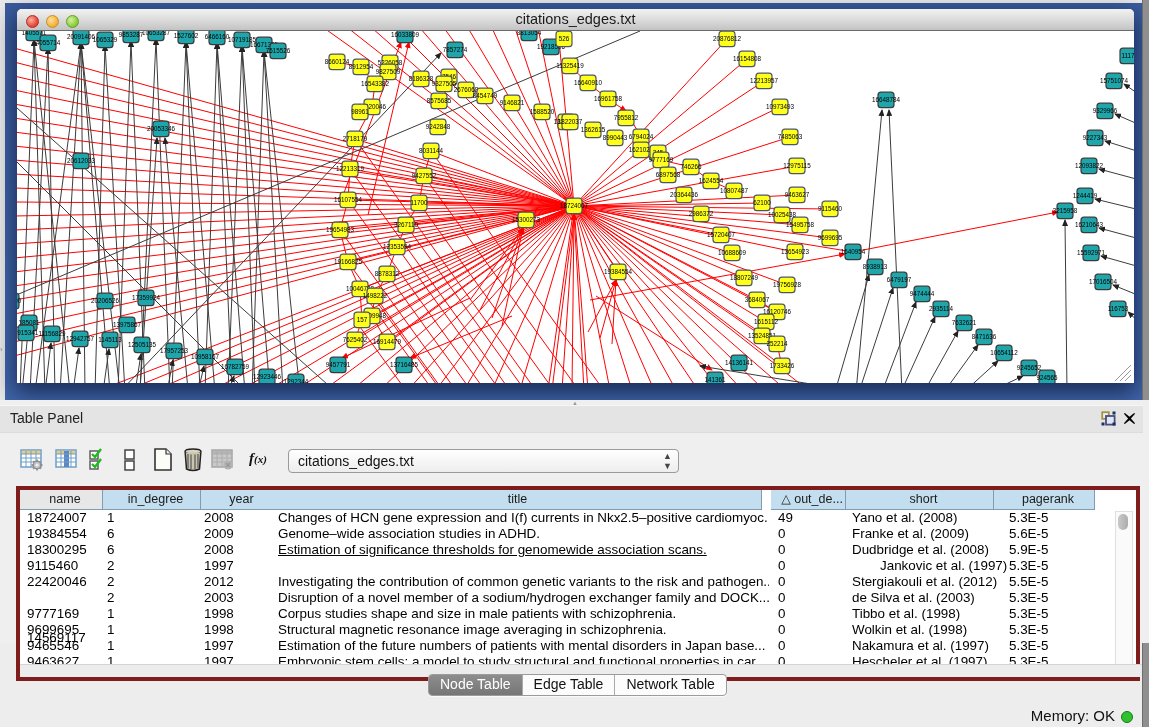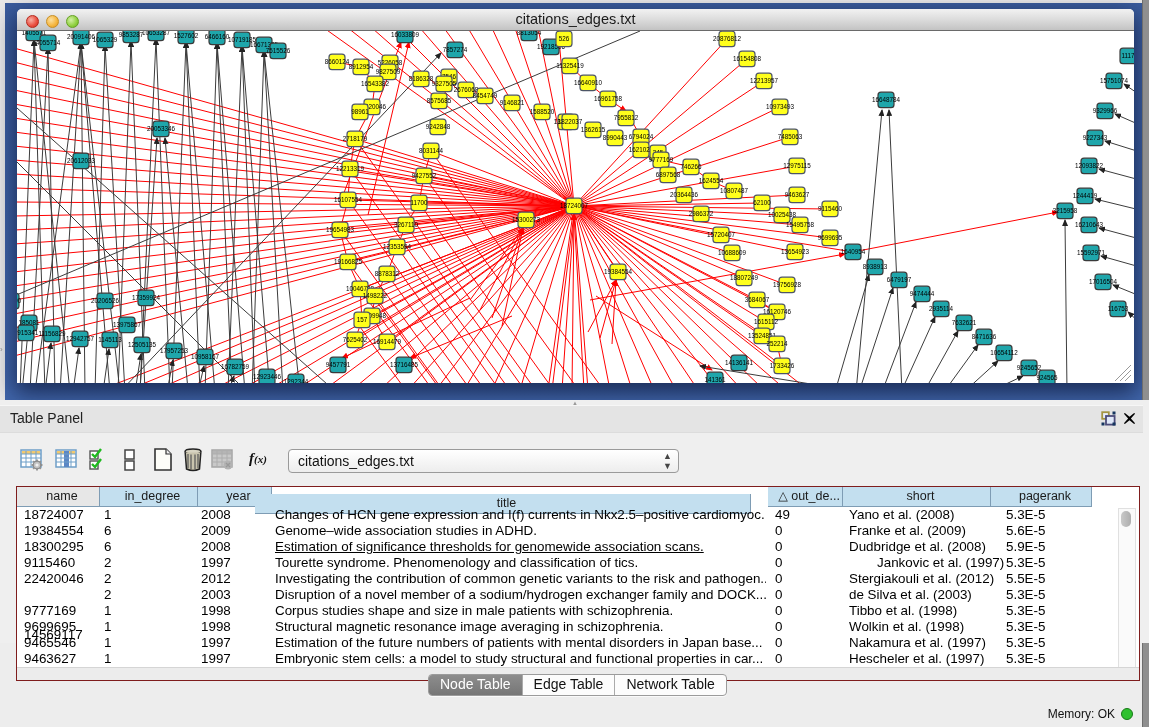--- a/index.html
+++ b/index.html
@@ -22,36 +22,36 @@
 #phead{position:absolute;left:0;top:5px;width:1143px;height:26px;background:#e4e4e4;
  border-top:1px solid #f6f6f6;border-bottom:1px solid #dcdcdc;}
 #phead .t{position:absolute;left:10px;top:4px;font-size:14px;color:#222;}
 #toolbar{position:absolute;left:0;top:31px;width:1143px;height:55px;}
 #combo{position:absolute;left:288px;top:18px;width:391px;height:24px;border:1px solid #9a9a9a;
  border-radius:4px;background:linear-gradient(180deg,#ffffff,#ededed);box-sizing:border-box;
  font-size:14px;color:#111;line-height:22px;padding-left:9px;}
 #combo .arr{position:absolute;right:6px;top:1px;font-size:9px;color:#444;line-height:10px;text-align:center;}
 
 #tblwrap{position:absolute;left:16px;top:86px;width:1124px;height:195px;background:#fff;
- border:1px solid #7f1d1d;box-sizing:border-box;}
+ border:4px solid #7f1d1d;box-sizing:border-box;}
 .hrow{position:absolute;top:0;height:20px;background:#c3dfef;border-right:1px solid #7e9cb4;
  border-bottom:1px solid #7e9cb4;box-sizing:border-box;text-align:center;font-size:12.5px;color:#1a1a1a;
  line-height:19px;overflow:hidden;}
 .trow{position:absolute;height:16px;font-size:13.4px;color:#000;white-space:nowrap;line-height:16px;}
 .trow span{position:absolute;top:0px;}
 #vscroll{position:absolute;right:3px;top:21px;width:16px;height:160px;background:#fafafa;border:1px solid #e0e0e0;}
 #vthumb{position:absolute;left:2px;top:2px;width:10px;height:16px;background:linear-gradient(90deg,#c9c9c9,#adadad);border-radius:5px;}
 #hstrip{position:absolute;left:0px;bottom:0px;width:1122px;height:12px;background:#ececec;border-top:1px solid #d5d5d5;}
 
 #tabs{position:absolute;left:428px;top:274px;height:20px;display:flex;border:1px solid #9b9b9b;
  border-radius:4px;overflow:hidden;background:#fcfcfc;box-shadow:0 1px 0 rgba(255,255,255,.7);}
 #tabs div{height:20px;line-height:19px;font-size:14px;padding:0 11px;color:#111;border-right:1px solid #aaa;}
 #tabs div:last-child{border-right:none;}
 #tabs .sel{background:linear-gradient(180deg,#8d8d8d,#767676);color:#fff;}
-#mem{position:absolute;right:16px;top:307px;font-size:12px;color:#111;}
+#mem{position:absolute;right:16px;top:307px;font-size:15px;color:#111;}
 #mem .dot{display:inline-block;width:10px;height:10px;border-radius:50%;background:#2fc12f;
  border:1.5px solid #187a18;vertical-align:-2px;margin-left:6px;}
 
 .r{stroke:#ff0000;stroke-width:1;fill:none;}
 .b{stroke:#3c3c3c;stroke-width:1;fill:none;}
 .nt{fill:#1fa6ab;stroke:#3a3a3a;stroke-width:1.2;}
 .ny{fill:#ffff1c;stroke:#4d5566;stroke-width:1.2;}
 .nl{font-family:"Liberation Sans",sans-serif;font-size:6.3px;fill:#000;text-anchor:middle;}
 .icon{position:absolute;top:7px;}
 </style>
@@ -652,21 +652,21 @@
 <circle cx="17" cy="17" r="4.5" fill="#b3b3b3"></circle>
           <path d="M15 15 L19 19 M19 15 L15 19" stroke="#999" stroke-width="1.4"></path>
         </svg>
 <div class="icon" style="left:249px;top:19px;font-size:15px;font-style:italic;font-weight:bold;font-family:'Liberation Serif',serif;color:#111;">f<span style="font-size:11px;">(x)</span></div>
    <div id="combo">citations_edges.txt<div class="arr">▲<br>▼</div></div>
   </div>
   <div id="tblwrap">
    <div class="hrow" style="left:0px;width:83px;background:#e7e7e7;padding-left:8px;">name</div>
 <div class="hrow" style="left:83px;width:98px;padding-left:8px;">in_degree</div>
 <div class="hrow" style="left:181px;width:74px;padding-left:8px;">year</div>
-<div class="hrow" style="left:238px;width:496px;padding-left:8px;margin-top:7px;">title</div>
+<div class="hrow" style="left:246px;width:496px;padding-left:8px;">title</div>
 <div class="hrow" style="left:751px;width:75px;padding-left:8px;">△&nbsp;out_de...</div>
 <div class="hrow" style="left:826px;width:148px;padding-left:8px;">short</div>
 <div class="hrow" style="left:974px;width:101px;padding-left:8px;">pagerank</div>
 <div class="trow" style="top:20px;left:0;width:1100px;">
           <span style="left:7px;">18724007</span>
           <span style="left:87px;">1</span>
           <span style="left:184px;">2008</span>
           <span style="left:258px;width:491px;overflow:hidden;">Changes of HCN gene expression and I(f) currents in Nkx2.5–positive cardiomyoc...</span>
           <span style="left:758px;">49</span>
           <span style="left:832px;">Yano et al. (2008)</span>
@@ -687,21 +687,20 @@
           <span style="left:184px;">2008</span>
           <span style="left:258px;width:491px;overflow:hidden;text-decoration:underline;">Estimation of significance thresholds for genomewide association scans.</span>
           <span style="left:758px;">0</span>
           <span style="left:832px;">Dudbridge et al. (2008)</span>
           <span style="left:989px;">5.9E-5</span>
         </div>
 <div class="trow" style="top:68px;left:0;width:1100px;">
           <span style="left:7px;">9115460</span>
           <span style="left:87px;">2</span>
           <span style="left:184px;">1997</span>
-          <span style="left:258px;width:491px;overflow:hidden;">Tourette syndrome. Phenomenology and classification of tics.</span>
           <span style="left:758px;">0</span>
           <span style="left:860px;">Jankovic et al. (1997)</span>
           <span style="left:989px;">5.3E-5</span>
         </div>
 <div class="trow" style="top:84px;left:0;width:1100px;">
           <span style="left:7px;">22420046</span>
           <span style="left:87px;">2</span>
           <span style="left:184px;">2012</span>
           <span style="left:258px;width:491px;overflow:hidden;">Investigating the contribution of common genetic variants to the risk and pathogen...</span>
           <span style="left:758px;">0</span>

